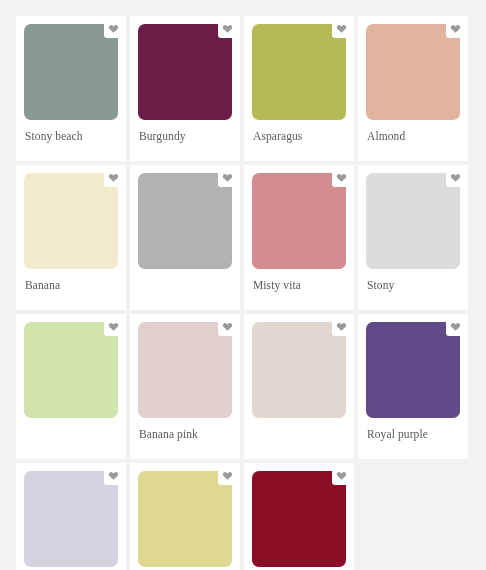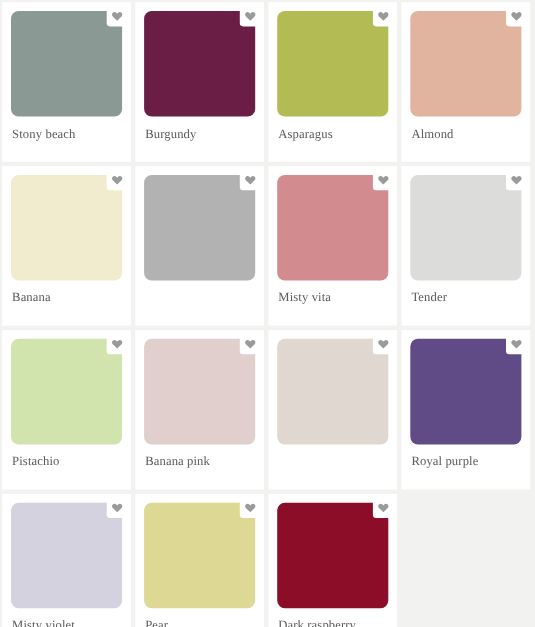--- a/index.html
+++ b/index.html
@@ -13,21 +13,21 @@
     background: #f2f2f0;
     font-family: "Liberation Serif", "DejaVu Serif", serif;
     overflow: hidden;
   }
 
   #palette-grid {
     display: grid;
     grid-template-columns: repeat(4, 1fr);
     grid-template-rows: repeat(4, 145px);
     gap: 4px 4px;
-    padding: 2px;
+    padding: 16px;
     box-sizing: border-box;
     width: 484px;
     height: 570px;
   }
 
   .swatch-card {
     background: #ffffff;
     position: relative;
     box-sizing: border-box;
     padding: 8px 8px 0 8px;
@@ -163,32 +163,31 @@
     </div>
     <div class="swatch-card">
       <div class="swatch-color" style="background-color: rgb(220, 220, 218);"></div>
       <div class="favorite-badge">
         <span class="heart-icon">
           <svg viewBox="0 0 16 16" xmlns="http://www.w3.org/2000/svg" aria-hidden="true">
             <path d="M8 14.2 2.2 8.6C0.9 7.3 0.9 5.2 2.2 3.9c1.3-1.3 3.4-1.3 4.6 0L8 5.1l1.2-1.2c1.3-1.3 3.4-1.3 4.6 0 1.3 1.3 1.3 3.4 0 4.7L8 14.2z" fill="#9a9a9a"></path>
           </svg>
         </span>
       </div>
-      <div class="swatch-label">Tender</div>
+      <div class="swatch-label">Stony</div>
     </div>
     <div class="swatch-card">
       <div class="swatch-color" style="background-color: rgb(209, 228, 174);"></div>
       <div class="favorite-badge">
         <span class="heart-icon">
           <svg viewBox="0 0 16 16" xmlns="http://www.w3.org/2000/svg" aria-hidden="true">
             <path d="M8 14.2 2.2 8.6C0.9 7.3 0.9 5.2 2.2 3.9c1.3-1.3 3.4-1.3 4.6 0L8 5.1l1.2-1.2c1.3-1.3 3.4-1.3 4.6 0 1.3 1.3 1.3 3.4 0 4.7L8 14.2z" fill="#9a9a9a"></path>
           </svg>
         </span>
       </div>
-      <div class="swatch-label">Pistachio</div>
     </div>
     <div class="swatch-card">
       <div class="swatch-color" style="background-color: rgb(224, 207, 205);"></div>
       <div class="favorite-badge">
         <span class="heart-icon">
           <svg viewBox="0 0 16 16" xmlns="http://www.w3.org/2000/svg" aria-hidden="true">
             <path d="M8 14.2 2.2 8.6C0.9 7.3 0.9 5.2 2.2 3.9c1.3-1.3 3.4-1.3 4.6 0L8 5.1l1.2-1.2c1.3-1.3 3.4-1.3 4.6 0 1.3 1.3 1.3 3.4 0 4.7L8 14.2z" fill="#9a9a9a"></path>
           </svg>
         </span>
       </div>

